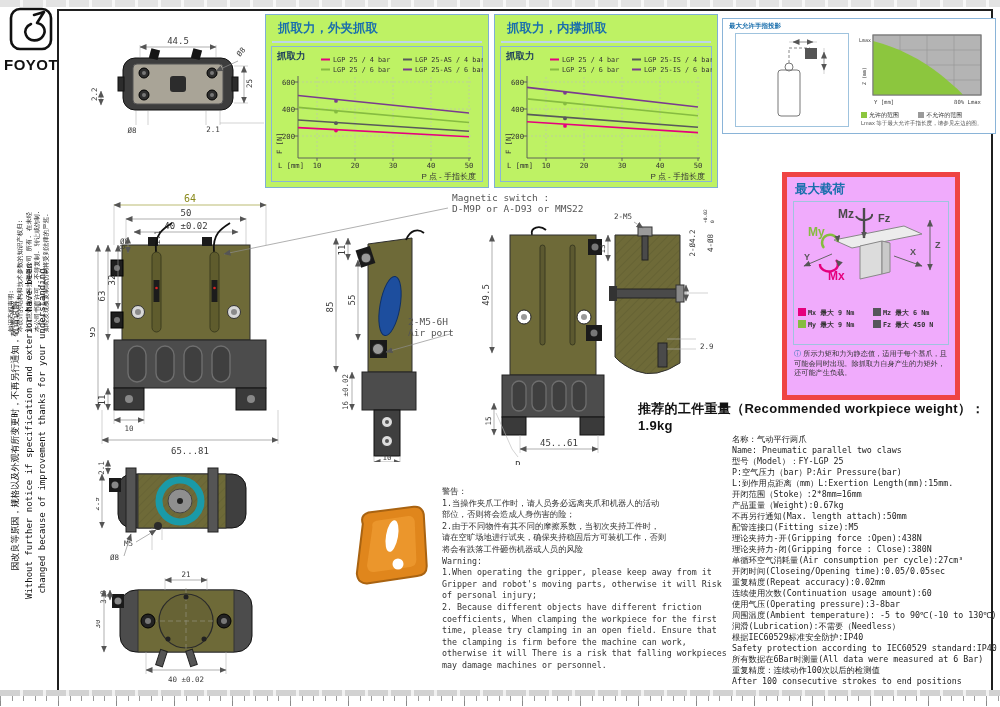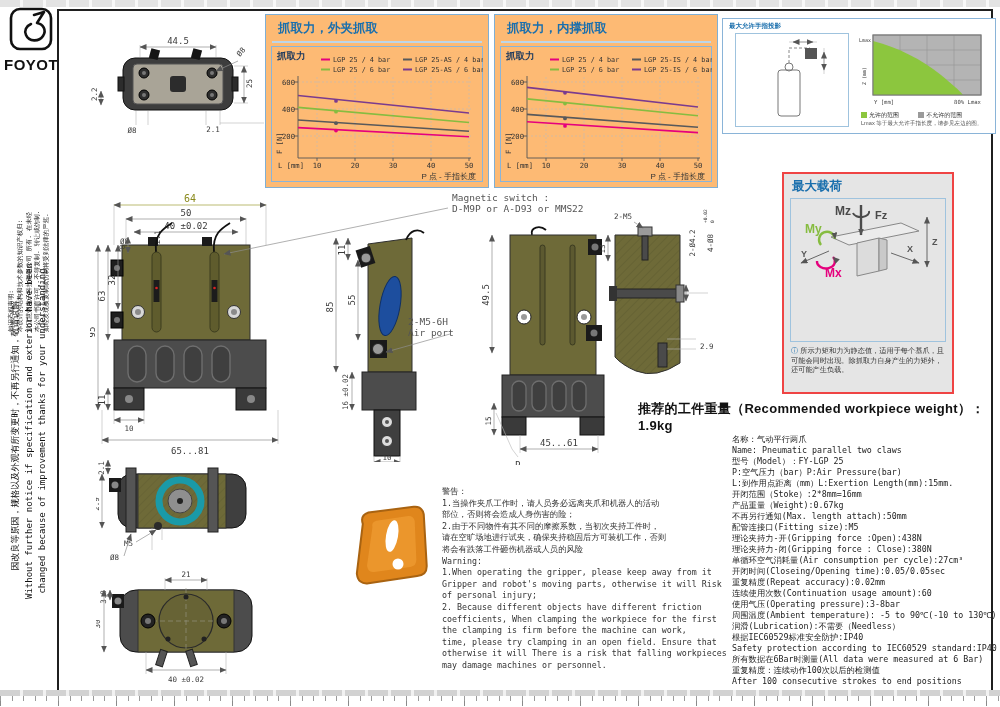--- a/index.html
+++ b/index.html
@@ -11,40 +11,40 @@
   
   .brand{position:absolute;left:4px;top:56px;width:52px;text-align:right;
          font:bold 15px "Liberation Sans",sans-serif;letter-spacing:.5px;color:#111;}
   .vrot{position:absolute;transform:rotate(-90deg);transform-origin:top left;}
   .ip-block{left:7px;top:332px;width:252px;height:46px;}
   .ip-block .ln{font:6.4px "DejaVu Sans Mono",monospace;line-height:8.8px;color:#222;white-space:nowrap;}
   .disc-block{left:9px;top:614px;width:366px;height:44px;}
   .disc-block .ln{font:9px "DejaVu Sans Mono",monospace;line-height:13.5px;color:#111;white-space:nowrap;text-align:center;}
 
   
-  .chartbox{position:absolute;width:222px;height:172px;border:1px solid #7fafd4;background:#fdba74;}
+  .chartbox{position:absolute;width:222px;height:172px;border:1px solid #7fafd4;background:#bef264;}
   .chartbox .ctitle{position:absolute;left:12px;top:5px;font:bold 12.5px "Liberation Sans",sans-serif;color:#1a6fad;}
   .chartbox .crule{position:absolute;left:6px;right:6px;top:26px;border-top:2px solid #bcd6ea;}
   .chartbox svg{position:absolute;left:5px;top:31px;}
   .plabel{font:bold 9.5px "Liberation Sans",sans-serif;fill:#17365d;}
   .leg{font:6.8px "DejaVu Sans Mono",monospace;fill:#333;}
   .tick{font:7.2px "DejaVu Sans Mono",monospace;fill:#333;}
   .xlab{font:8px "Liberation Sans",sans-serif;fill:#333;}
 
   
   .projbox{position:absolute;left:722px;top:18px;width:272px;height:114px;border:1px solid #8ab4d8;background:#fff;}
   .projbox .ptitle{position:absolute;left:6px;top:3px;font:bold 6.5px "Liberation Sans",sans-serif;color:#1a6fad;}
   .projbox .finger{position:absolute;left:12px;top:14px;width:112px;height:92px;border:1px solid #9fc3de;}
   .projbox .pchart{position:absolute;left:136px;top:14px;}
   .projleg{position:absolute;left:138px;top:92px;font:6px "Liberation Sans",sans-serif;color:#333;white-space:nowrap;}
   .projleg .sw{display:inline-block;width:6px;height:6px;margin:0 2px -1px 0;}
   .projnote{position:absolute;left:138px;top:101px;width:130px;font:5.6px "Liberation Sans",sans-serif;color:#555;}
 
   
-  .loadbox{position:absolute;left:782px;top:172px;width:168px;height:218px;border:2px solid #ef4444;background:#e5e5e5;}
+  .loadbox{position:absolute;left:782px;top:172px;width:168px;height:218px;border:5px solid #ef4444;background:#f0abfc;}
   .loadbox .ltitle{position:absolute;left:8px;top:4px;font:bold 12.5px "Liberation Sans",sans-serif;color:#1a6fad;}
   .loadbox .lpanel{position:absolute;left:6px;top:24px;width:154px;height:142px;border:1px solid #9fc3de;}
   .loadleg{position:absolute;left:4px;top:106px;display:grid;grid-template-columns:1fr 1fr;row-gap:2px;column-gap:2px;width:148px;}
   .loadleg .li{font:bold 6.8px "DejaVu Sans Mono",monospace;color:#333;white-space:nowrap;}
   .loadleg .sw{display:inline-block;width:8px;height:8px;margin:0 2px -1px 0;}
   .loadnote{position:absolute;left:7px;top:172px;width:154px;font:7.2px "Liberation Sans",sans-serif;color:#333;line-height:9.6px;}
   .inote-icon{color:#1a6fad;margin-right:2px;}
 
   .recline{position:absolute;left:638px;top:400px;width:356px;font:bold 13px "Liberation Sans",sans-serif;color:#111;letter-spacing:.3px;}
 
@@ -477,20 +477,26 @@
         <text x="10" y="58" font-size="9" font-weight="bold" fill="#555" font-family="Liberation Sans, sans-serif">Y</text>
         <line x1="70" y1="6" x2="70" y2="36" stroke="#4a4a4a" stroke-width="2.4" marker-end="url(#ma)"></line>
         <path d="M62,14 a8,5 0 1 0 16,-2" fill="none" stroke="#4a4a4a" stroke-width="2"></path>
         <text x="44" y="16" font-size="12" font-weight="bold" fill="#4a4a4a" font-family="Liberation Sans, sans-serif">Mz</text>
         <text x="84" y="20" font-size="11" font-weight="bold" fill="#4a4a4a" font-family="Liberation Sans, sans-serif">Fz</text>
         <path d="M30,46 a8,8 0 1 1 14,-6" fill="none" stroke="#86bc40" stroke-width="2.4" marker-end="url(#ma)"></path>
         <text x="14" y="34" font-size="12" font-weight="bold" fill="#86bc40" font-family="Liberation Sans, sans-serif">My</text>
         <path d="M26,62 a9,7 0 1 0 16,-4" fill="none" stroke="#e5007d" stroke-width="2.4" marker-end="url(#ma)"></path>
         <text x="34" y="78" font-size="12" font-weight="bold" fill="#e5007d" font-family="Liberation Sans, sans-serif">Mx</text>
       </svg>
+      <div class="loadleg" id="load-legend">
+          <div class="li"><span class="sw" style="background: rgb(229, 0, 125);"></span>Mx 最大 9 Nm</div>
+          <div class="li"><span class="sw" style="background: rgb(85, 86, 90);"></span>Mz 最大 6 Nm</div>
+          <div class="li"><span class="sw" style="background: rgb(134, 188, 64);"></span>My 最大 9 Nm</div>
+          <div class="li"><span class="sw" style="background: rgb(85, 86, 90);"></span>Fz 最大 450 N</div>
+        </div>
     </div>
     <div class="loadnote">
       <span class="inote-icon">ⓘ</span><span>所示力矩和力为静态值，适用于每个基爪，且可能会同时出现。除抓取力自身产生的力矩外，还可能产生负载。</span>
     </div>
   </div>
 
   <div class="recline">推荐的工件重量（Recommended workpiece weight）：1.9kg</div>
 
   <svg class="abs" style="left:96px;top:438px" width="190" height="128">
     <rect x="22" y="36" width="128" height="54" rx="14" fill="#3f3f3f" stroke="#111"></rect>
@@ -560,22 +566,22 @@
       <div class="ln">部位，否则将会造成人身伤害的险；</div>
       <div class="ln">2.由于不同物件有其不同的摩擦系数，当初次夹持工件时，</div>
       <div class="ln">请在空旷场地进行试夹，确保夹持稳固后方可装机工作，否则</div>
       <div class="ln">将会有跌落工件砸伤机器或人员的风险</div>
       <div class="ln">Warning:</div>
       <div class="ln">1.When operating the gripper, please keep away from it</div>
       <div class="ln">Gripper and robot's moving parts, otherwise it will Risk</div>
       <div class="ln">of personal injury;</div>
       <div class="ln">2. Because different objects have different friction</div>
       <div class="ln">coefficients, When clamping the workpiece for the first</div>
+      <div class="ln">time, please try clamping in an open field. Ensure that</div>
       <div class="ln">the clamping is firm before the machine can work,</div>
-      <div class="ln">time, please try clamping in an open field. Ensure that</div>
       <div class="ln">otherwise it will There is a risk that falling workpieces</div>
       <div class="ln">may damage machines or personnel.</div>
     </div>
 
   <div class="specs" id="spec-block">
       <div class="ln">名称：气动平行两爪</div>
       <div class="ln">Name: Pneumatic parallel two claws</div>
       <div class="ln">型号（Model）：FY-LGP 25</div>
       <div class="ln">P:空气压力（bar）P:Air Pressure(bar)</div>
       <div class="ln">L:到作用点距离（mm）L:Exertion Length(mm):15mm.</div>

